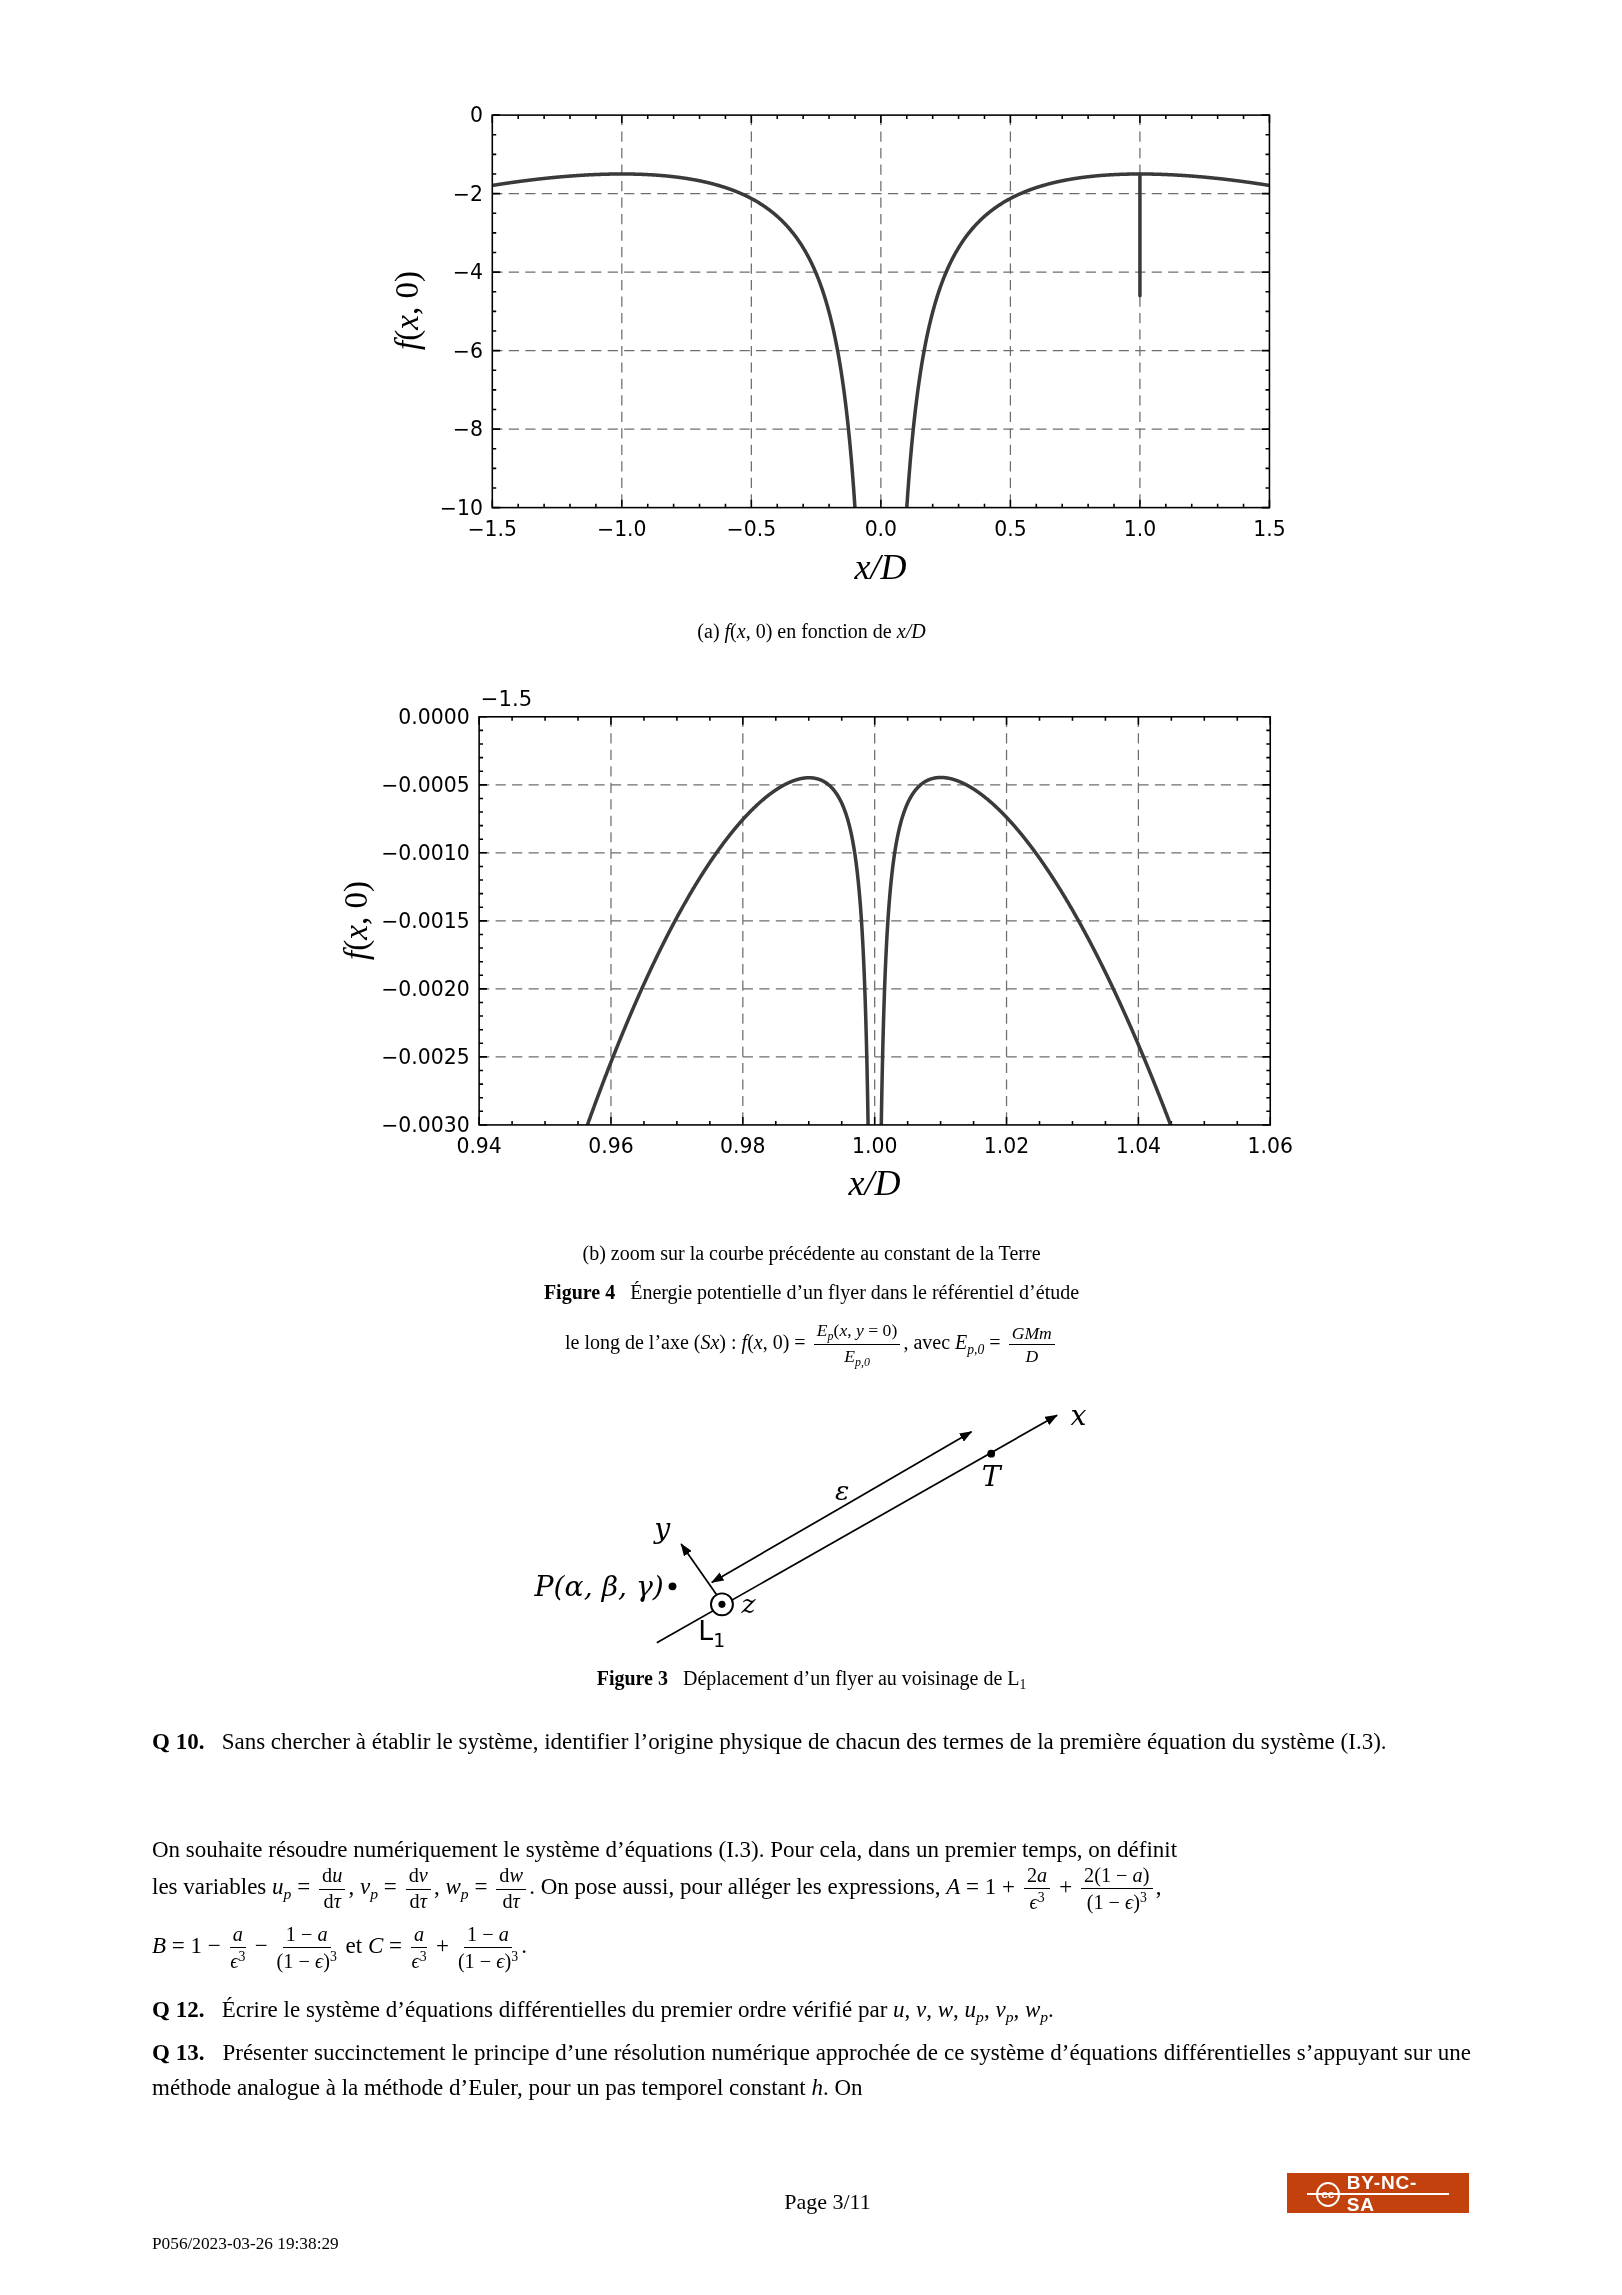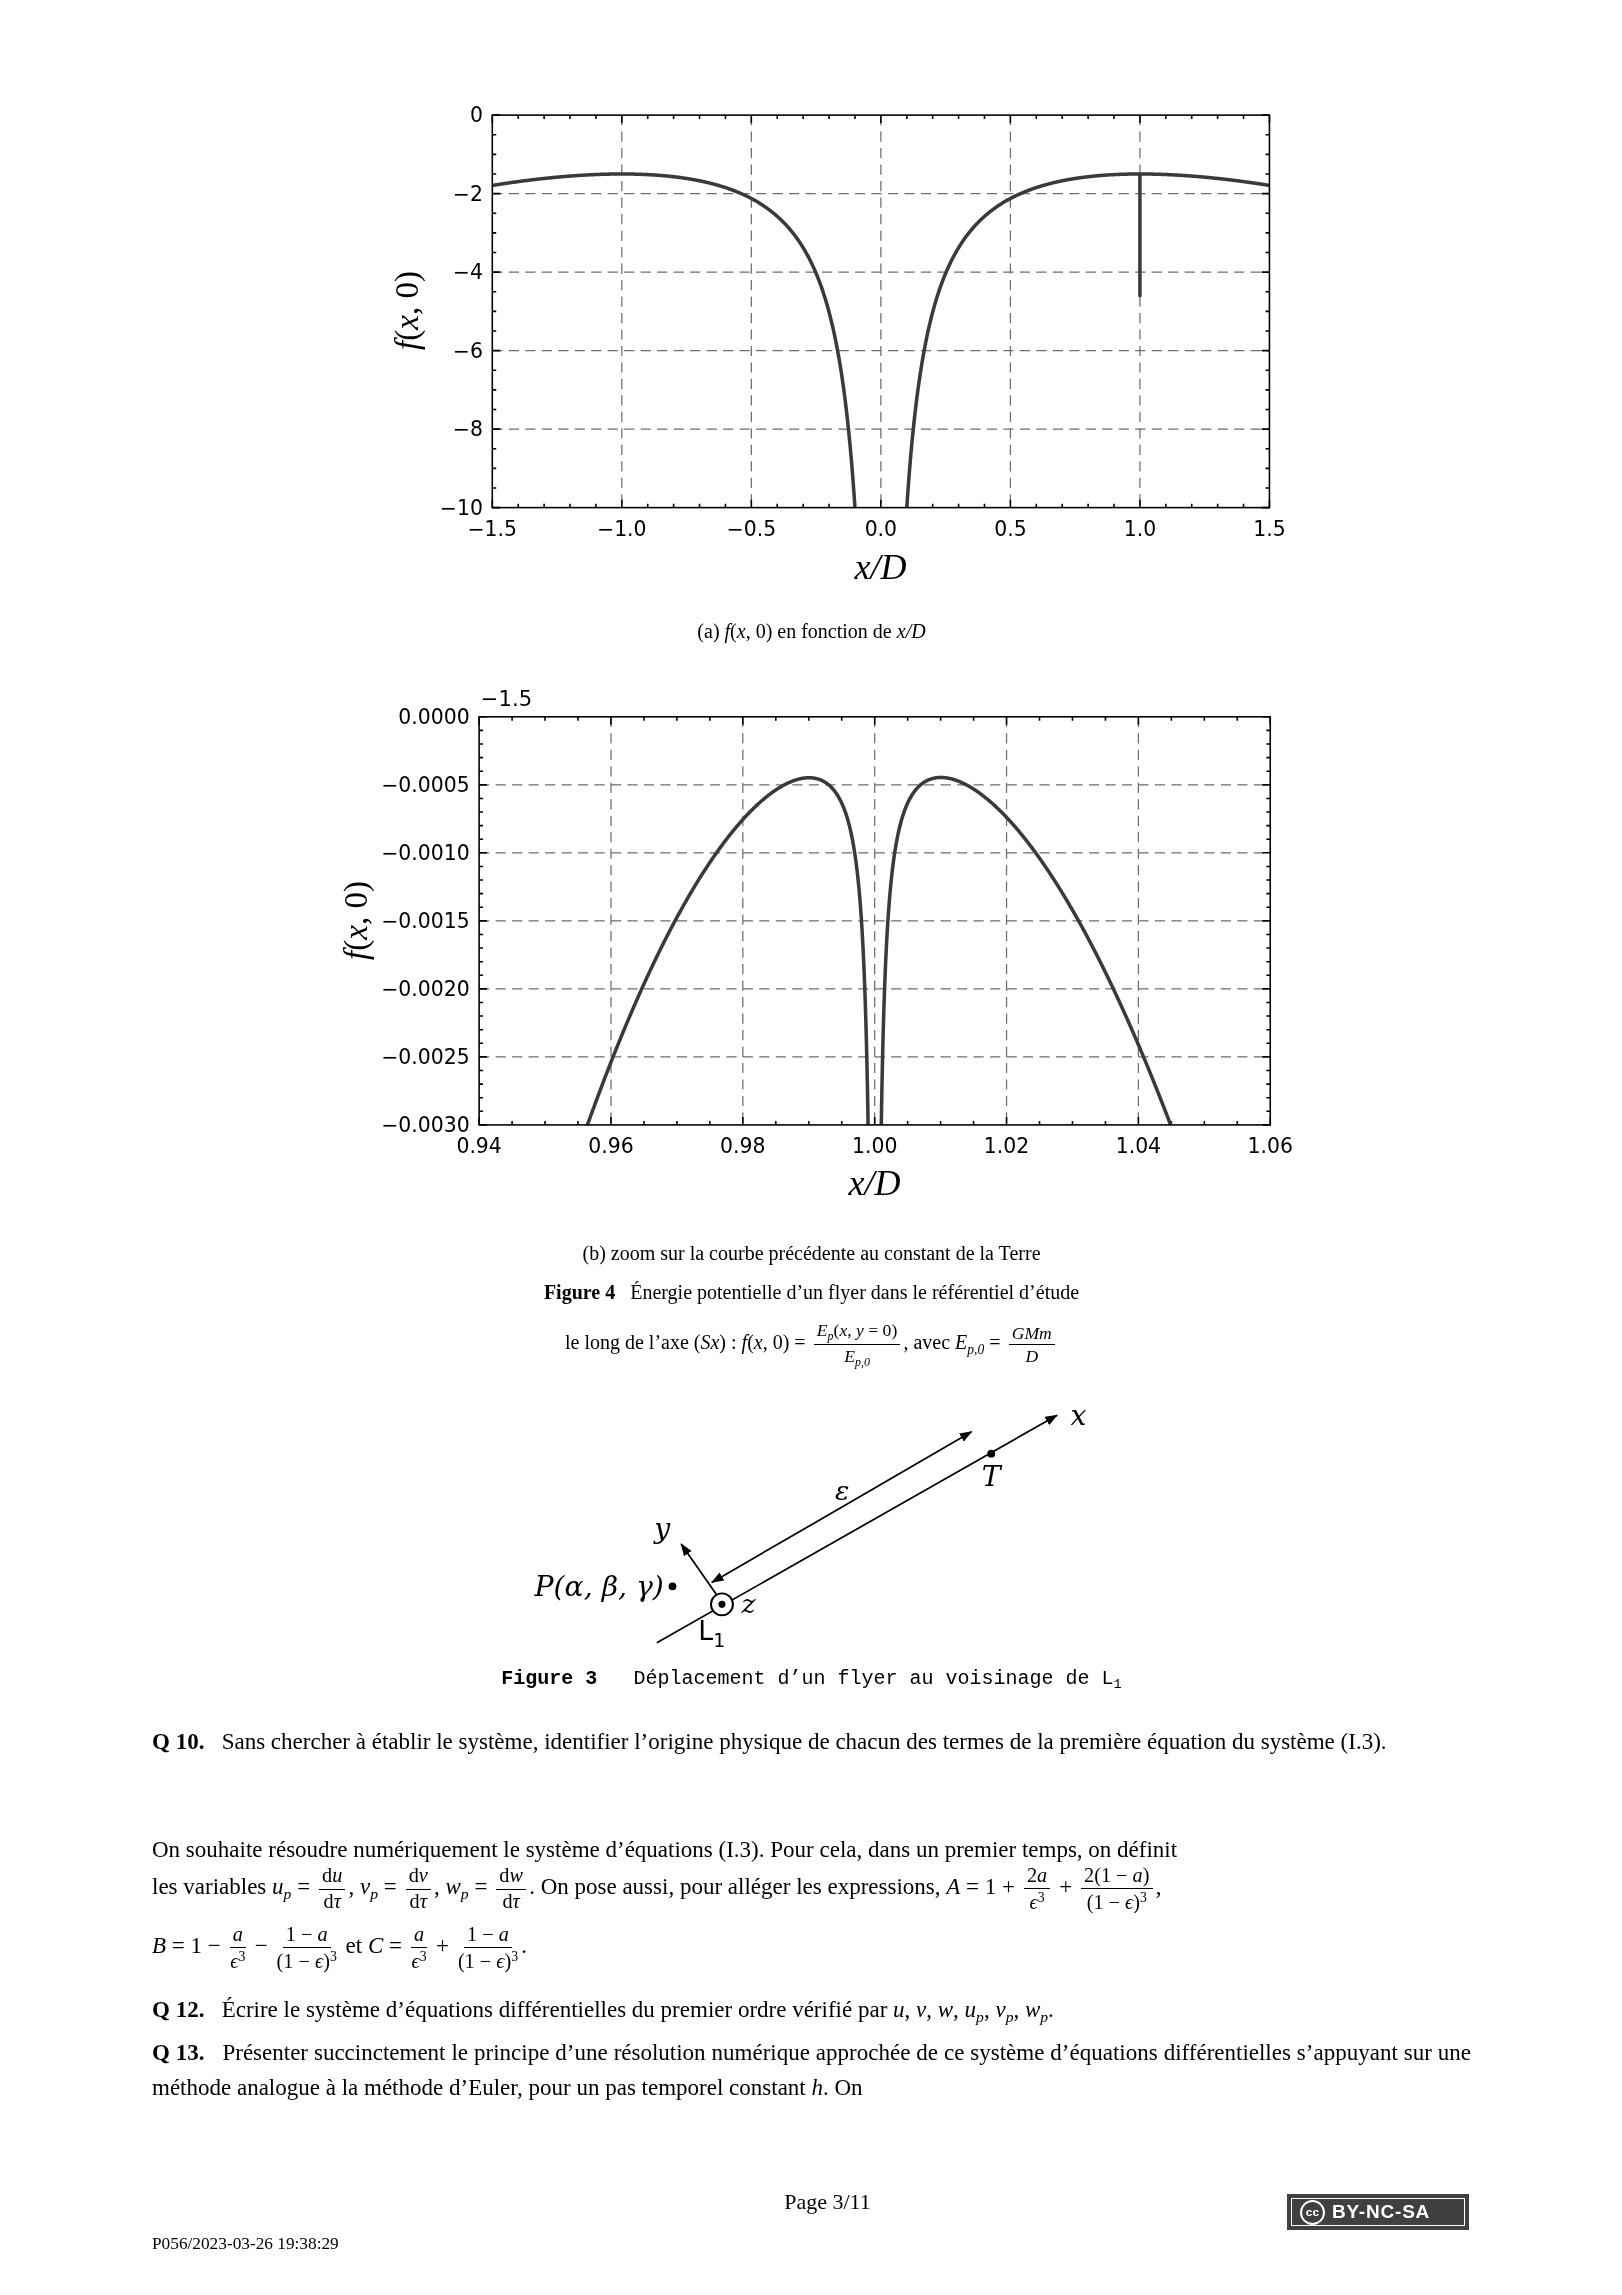--- a/index.html
+++ b/index.html
@@ -15,21 +15,21 @@
   .subr{font-size:0.68em;vertical-align:-0.32em;}
   .sup{font-size:0.68em;vertical-align:0.5em;}
   .frac{display:inline-flex;flex-direction:column;align-items:center;vertical-align:middle;
         margin:0 3.1px;line-height:1.15;font-size:0.88em;}
   .frac .num{border-bottom:1.6px solid #000;padding:0 3.1px 0.8px;}
   .frac .den{padding-top:0.8px;}
   .ylab{font-size:33px;transform:rotate(-90deg);}
   .xlab{font-size:36px;}
   svg text{font-family:"DejaVu Sans",sans-serif;fill:#000;}
   svg text.math{font-family:"DejaVu Serif",serif;font-style:italic;}
-  .cc-badge{background:#404040;padding:4px;box-sizing:border-box;margin-top:21px;}
+  .cc-badge{background:#c2410c;padding:20px;box-sizing:border-box;}
   .cc-inner{border:1.6px solid #fff;height:100%;box-sizing:border-box;display:flex;
             align-items:center;gap:7px;padding:0 7.9px;}
   .cc-circle{width:21px;height:21px;border:2px solid #fff;border-radius:50%;color:#fff;
              display:flex;align-items:center;justify-content:center;
              font:bold 11.8px "Liberation Sans",sans-serif;}
   .cc-text{color:#fff;font:bold 19px "Liberation Sans",sans-serif;letter-spacing:0.8px;}
   .footer-stamp{font-size:17.3px;margin-top:40px;}
   .footer-page{font-size:22px;}
 </style>
 </head>
@@ -122,21 +122,21 @@
     </g>
     <text class="math" x="714" y="40" font-size="36">x</text>
     <text class="math" x="194" y="184" font-size="36" text-anchor="middle">y</text>
     <text class="math" x="295" y="280" font-size="34">z</text>
     <text class="math" x="613" y="118" font-size="36" text-anchor="middle">T</text>
     <text class="math" x="423" y="136" font-size="34" text-anchor="middle">ε</text>
     <text x="257" y="315" font-size="34" text-anchor="middle" font-family="DejaVu Serif"><tspan>L</tspan><tspan font-size="24" dy="8">1</tspan></text>
     <text class="math" x="196" y="258" font-size="36" text-anchor="end">P(α, β, γ)</text>
   </svg>
 
-  <div class="abs caption center" style="left:0;top:1667px;width:1623px;font-family:Liberation Mono, monospace;"><span class="bf">Figure 3</span><span>&nbsp;&nbsp; Déplacement d’un flyer au voisinage de L</span><span class="subr">1</span></div>
+  <div class="abs caption center" style="left:0;top:1667px;width:1623px;"><span class="bf">Figure 3</span><span>&nbsp;&nbsp; Déplacement d’un flyer au voisinage de L</span><span class="subr">1</span></div>
 
   <div class="abs body-text" style="left:152px;top:1724px;width:1319px;"><span class="bf">Q 10.</span><span>&nbsp;&nbsp;&nbsp;Sans chercher à établir le système, identifier l’origine physique de chacun des termes de la première équation du système (I.3).</span></div>
   <div class="abs body-text" style="left:152px;top:1832px;width:1319px;"><span>On souhaite résoudre numériquement le système d’équations (I.3). Pour cela, dans un premier temps, on définit</span></div>
   <div class="abs body-text" style="left:152px;top:1864px;width:1327px;text-align:left;"><span>les variables </span><span class="it">u</span><span class="sub">p</span><span> = </span><span class="frac">
         <span class="num"><span>d</span><span class="it">u</span></span>
         <span class="den"><span>d</span><span class="it">τ</span></span>
       </span><span>, </span><span class="it">v</span><span class="sub">p</span><span> = </span><span class="frac">
         <span class="num"><span>d</span><span class="it">v</span></span>
         <span class="den"><span>d</span><span class="it">τ</span></span>
       </span><span>, </span><span class="it">w</span><span class="sub">p</span><span> = </span><span class="frac">

